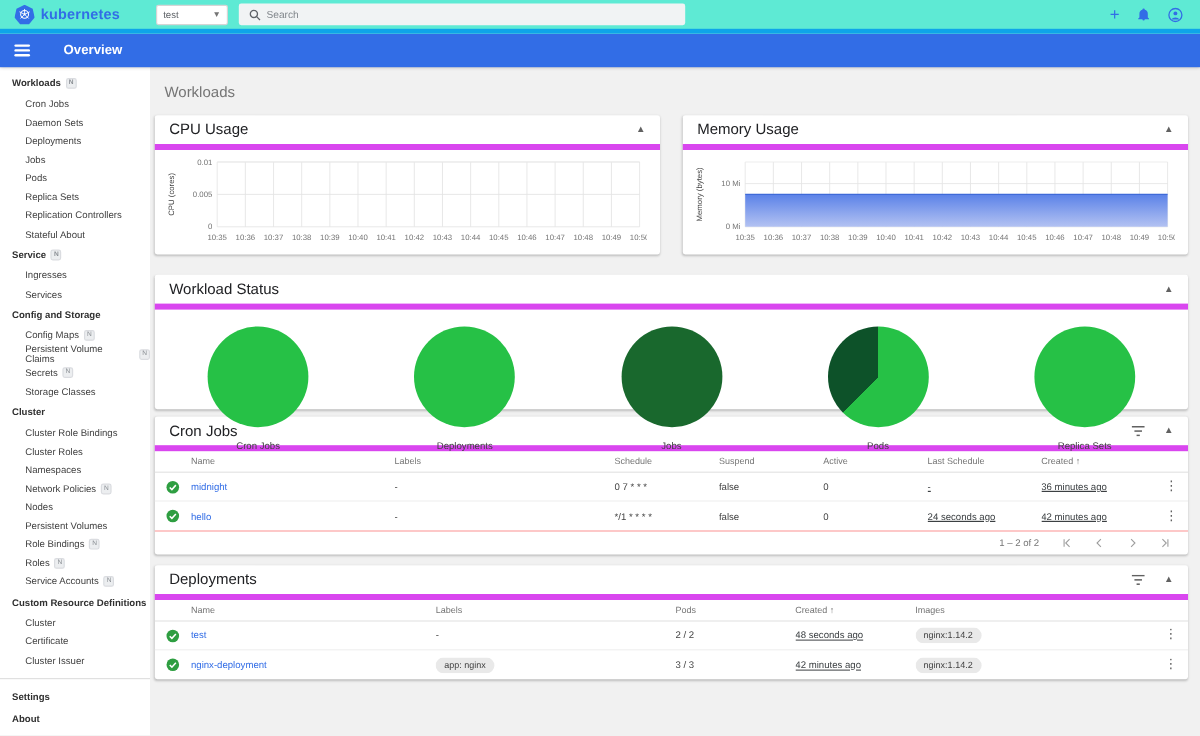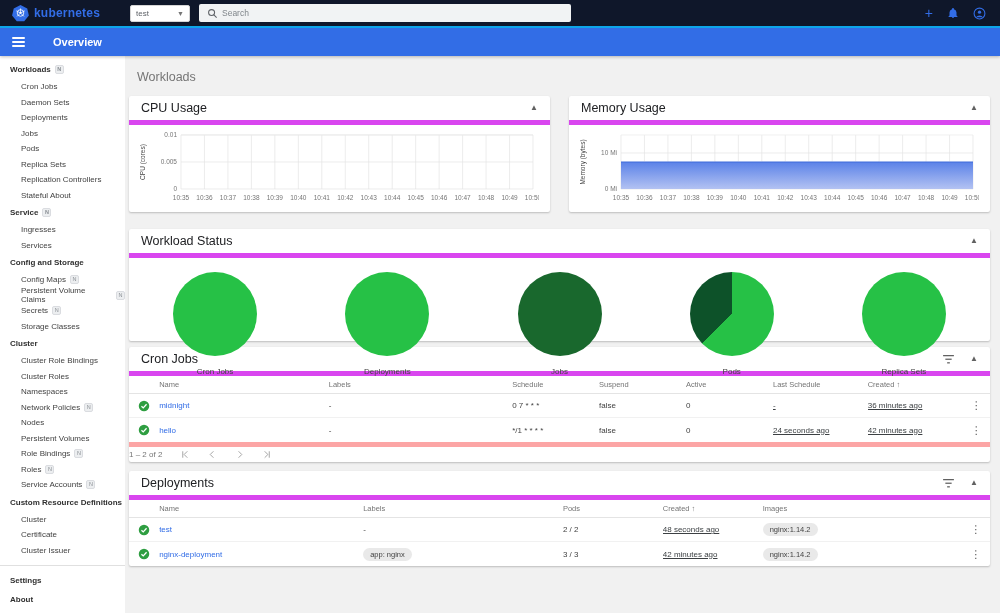--- a/index.html
+++ b/index.html
@@ -1,20 +1,20 @@
 <!DOCTYPE html>
 <html><head>
 <meta charset="utf-8">
 <style>
   * { box-sizing: border-box; margin: 0; padding: 0; }
   html,body { width:1000px; height:613px; overflow:hidden; }
   body { font-family:"Liberation Sans", sans-serif; background:#f1f1f1; color:#202124; position:relative; }
 
   
-  .topbar { position:absolute; top:0; left:0; width:1000px; height:28px; background:#0f172a; border-bottom:2px solid #0ea5e9; display:flex; align-items:center; z-index:5; }
+  .topbar { position:absolute; top:0; left:0; width:1000px; height:28px; background:#5eead4; border-bottom:4px solid #0ea5e9; display:flex; align-items:center; z-index:5; }
   .logo { display:flex; align-items:center; gap:5px; padding-left:12px; width:125px; cursor:pointer; }
   .logo-text { color:#326de6; font-weight:bold; font-size:12px; letter-spacing:.2px; }
   .ns-select { margin-left:5px; width:60px; height:17px; border:1px solid #d5d5d5; border-radius:2px; background:#fff; display:flex; align-items:center; justify-content:space-between; padding:0 5px; font-size:8px; color:#5f6368; cursor:pointer; }
   .ns-caret { font-size:7px; color:#757575; }
   .searchbar { margin-left:9px; width:372px; height:18px; background:#f1f3f4; border-radius:2px; display:flex; align-items:center; padding:0 8px; gap:4px; }
   .searchbar input { border:none; outline:none; background:transparent; font-size:8.5px; color:#333; width:100%; font-family:"Liberation Sans",sans-serif; }
   .searchbar input::placeholder { color:#80868b; }
   .topbar-actions { margin-left:auto; display:flex; align-items:center; gap:14px; padding-right:14px; }
   .tb-btn { background:none; border:none; cursor:pointer; display:flex; align-items:center; color:#326de6; }
   .plus-glyph { font-size:14px; color:#326de6; line-height:1; font-weight:400; }
@@ -66,21 +66,21 @@
   .u { text-decoration:underline; color:#3c4043; cursor:default; }
   .chip { display:inline-block; background:#e9e9e9; border-radius:9px; padding:2px 7px; font-size:7.5px; color:#424242; }
   .kebab { background:none; border:none; color:#616161; font-size:11px; cursor:pointer; line-height:1; }
 
   
   .cron .c0{width:3.5%} .cron .c1{width:19.7%} .cron .c2{width:21.3%} .cron .c3{width:10.1%}
   .cron .c4{width:10.1%} .cron .c5{width:10.1%} .cron .c6{width:11%} .cron .c7{width:11%} .cron .c8{width:3.2%; text-align:center}
   .dep .c0{width:3.5%} .dep .c1{width:23.7%} .dep .c2{width:23.2%} .dep .c3{width:11.6%}
   .dep .c4{width:11.6%} .dep .c5{width:23.1%} .dep .c6{width:3.3%; text-align:center}
 
-  .paginator { display:flex; align-items:center; gap:18px; height:20px; padding-right:14px; border-top:5px solid #fca5a5; font-size:8px; color:#757575; }
+  .paginator { display:flex; align-items:center; justify-content:flex-end; gap:18px; height:20px; padding-right:14px; border-top:1px solid #fca5a5; font-size:8px; color:#757575; }
   .pg-btns { display:flex; align-items:center; gap:16px; }
   .pg-btn { background:none; border:none; cursor:default; display:flex; align-items:center; }
 
   svg text { font-family:"Liberation Sans",sans-serif; }
 </style>
 </head>
 <body>
 
 <header class="topbar">
   <div class="logo">

